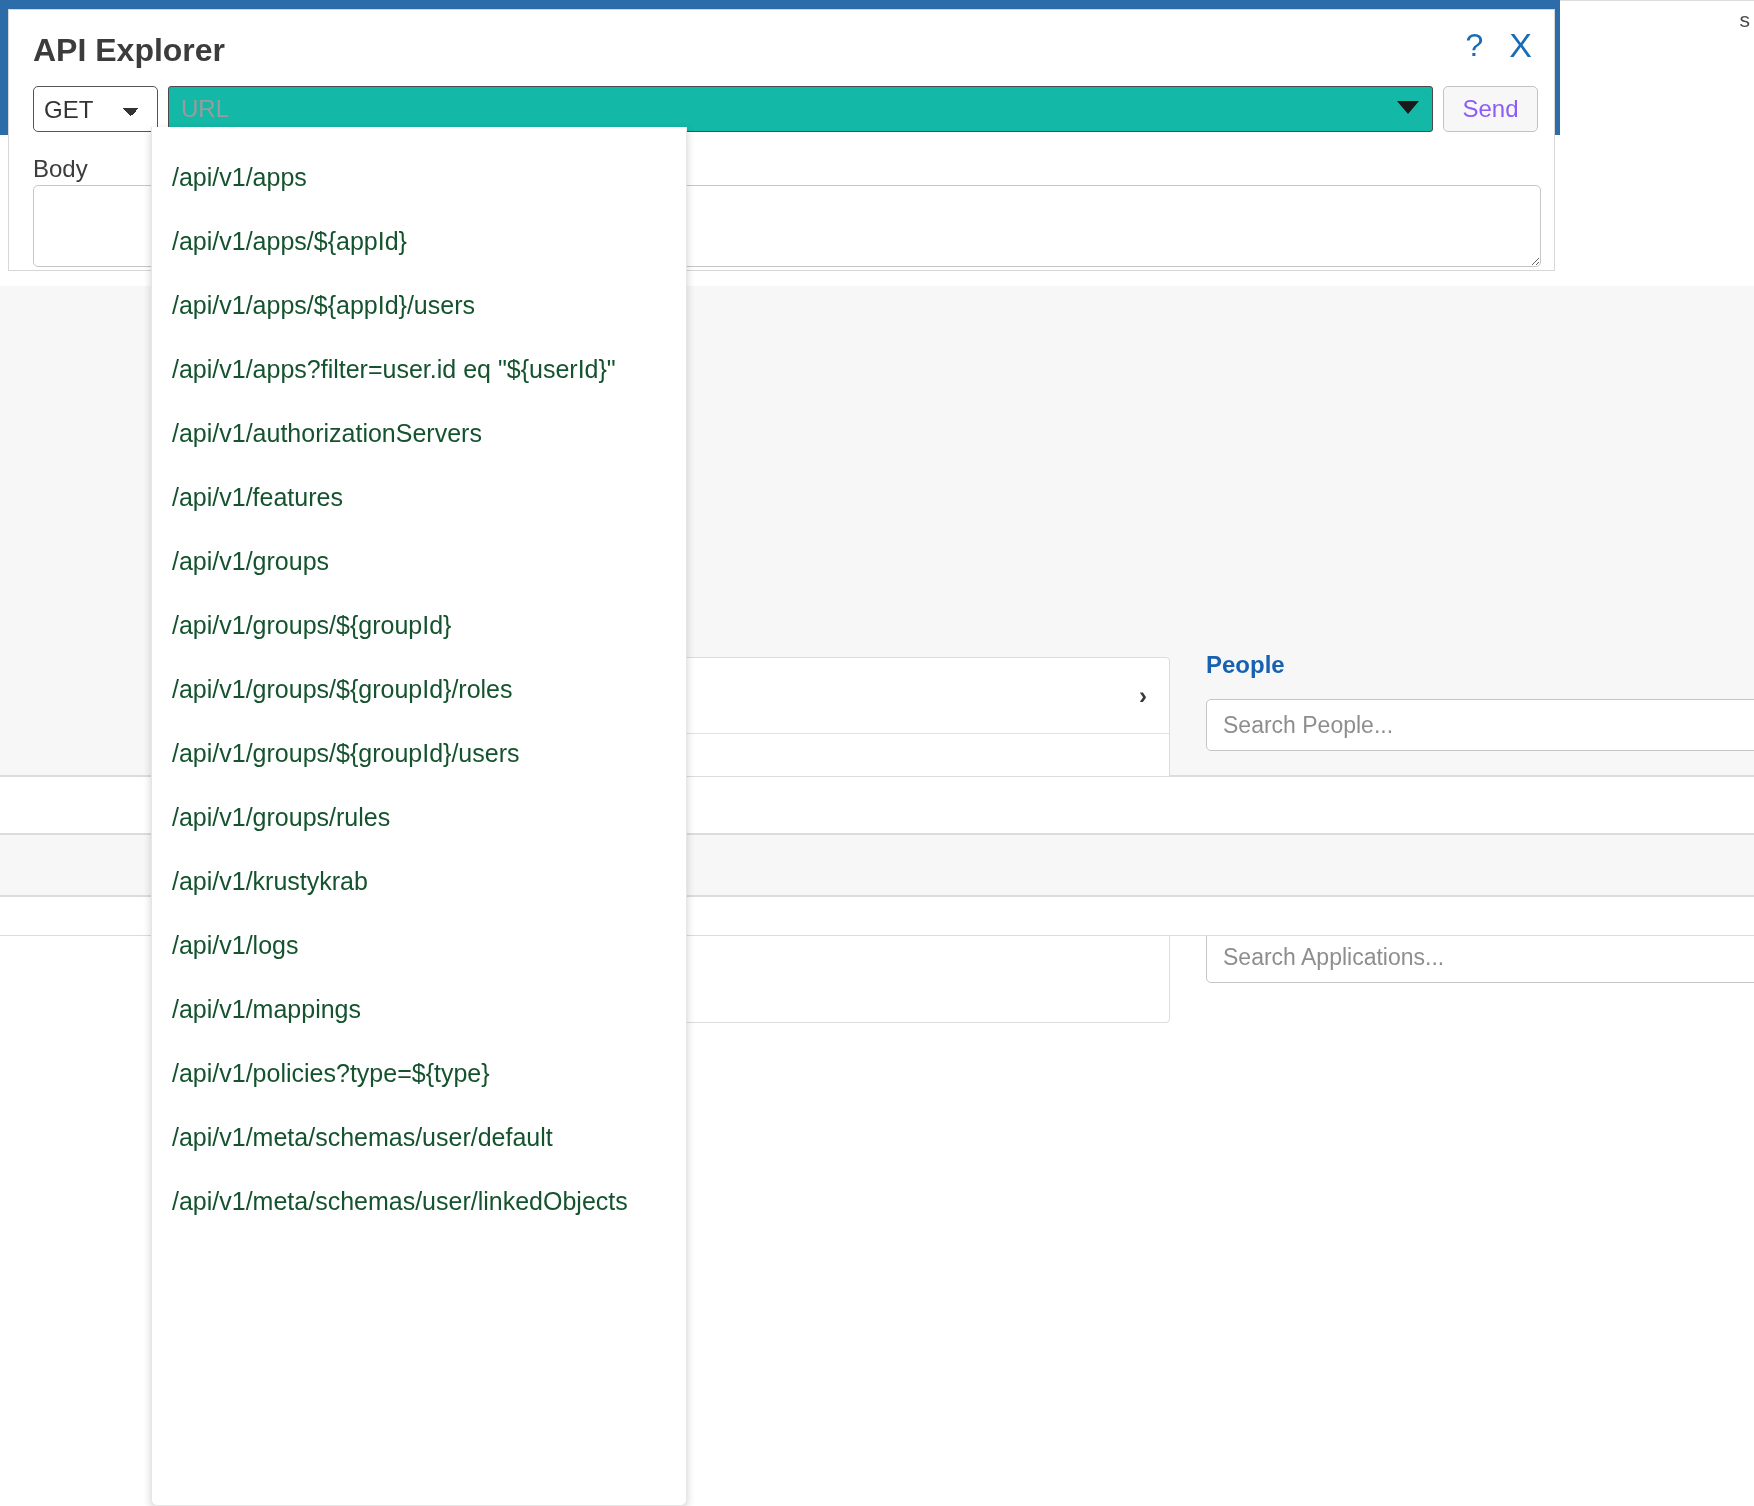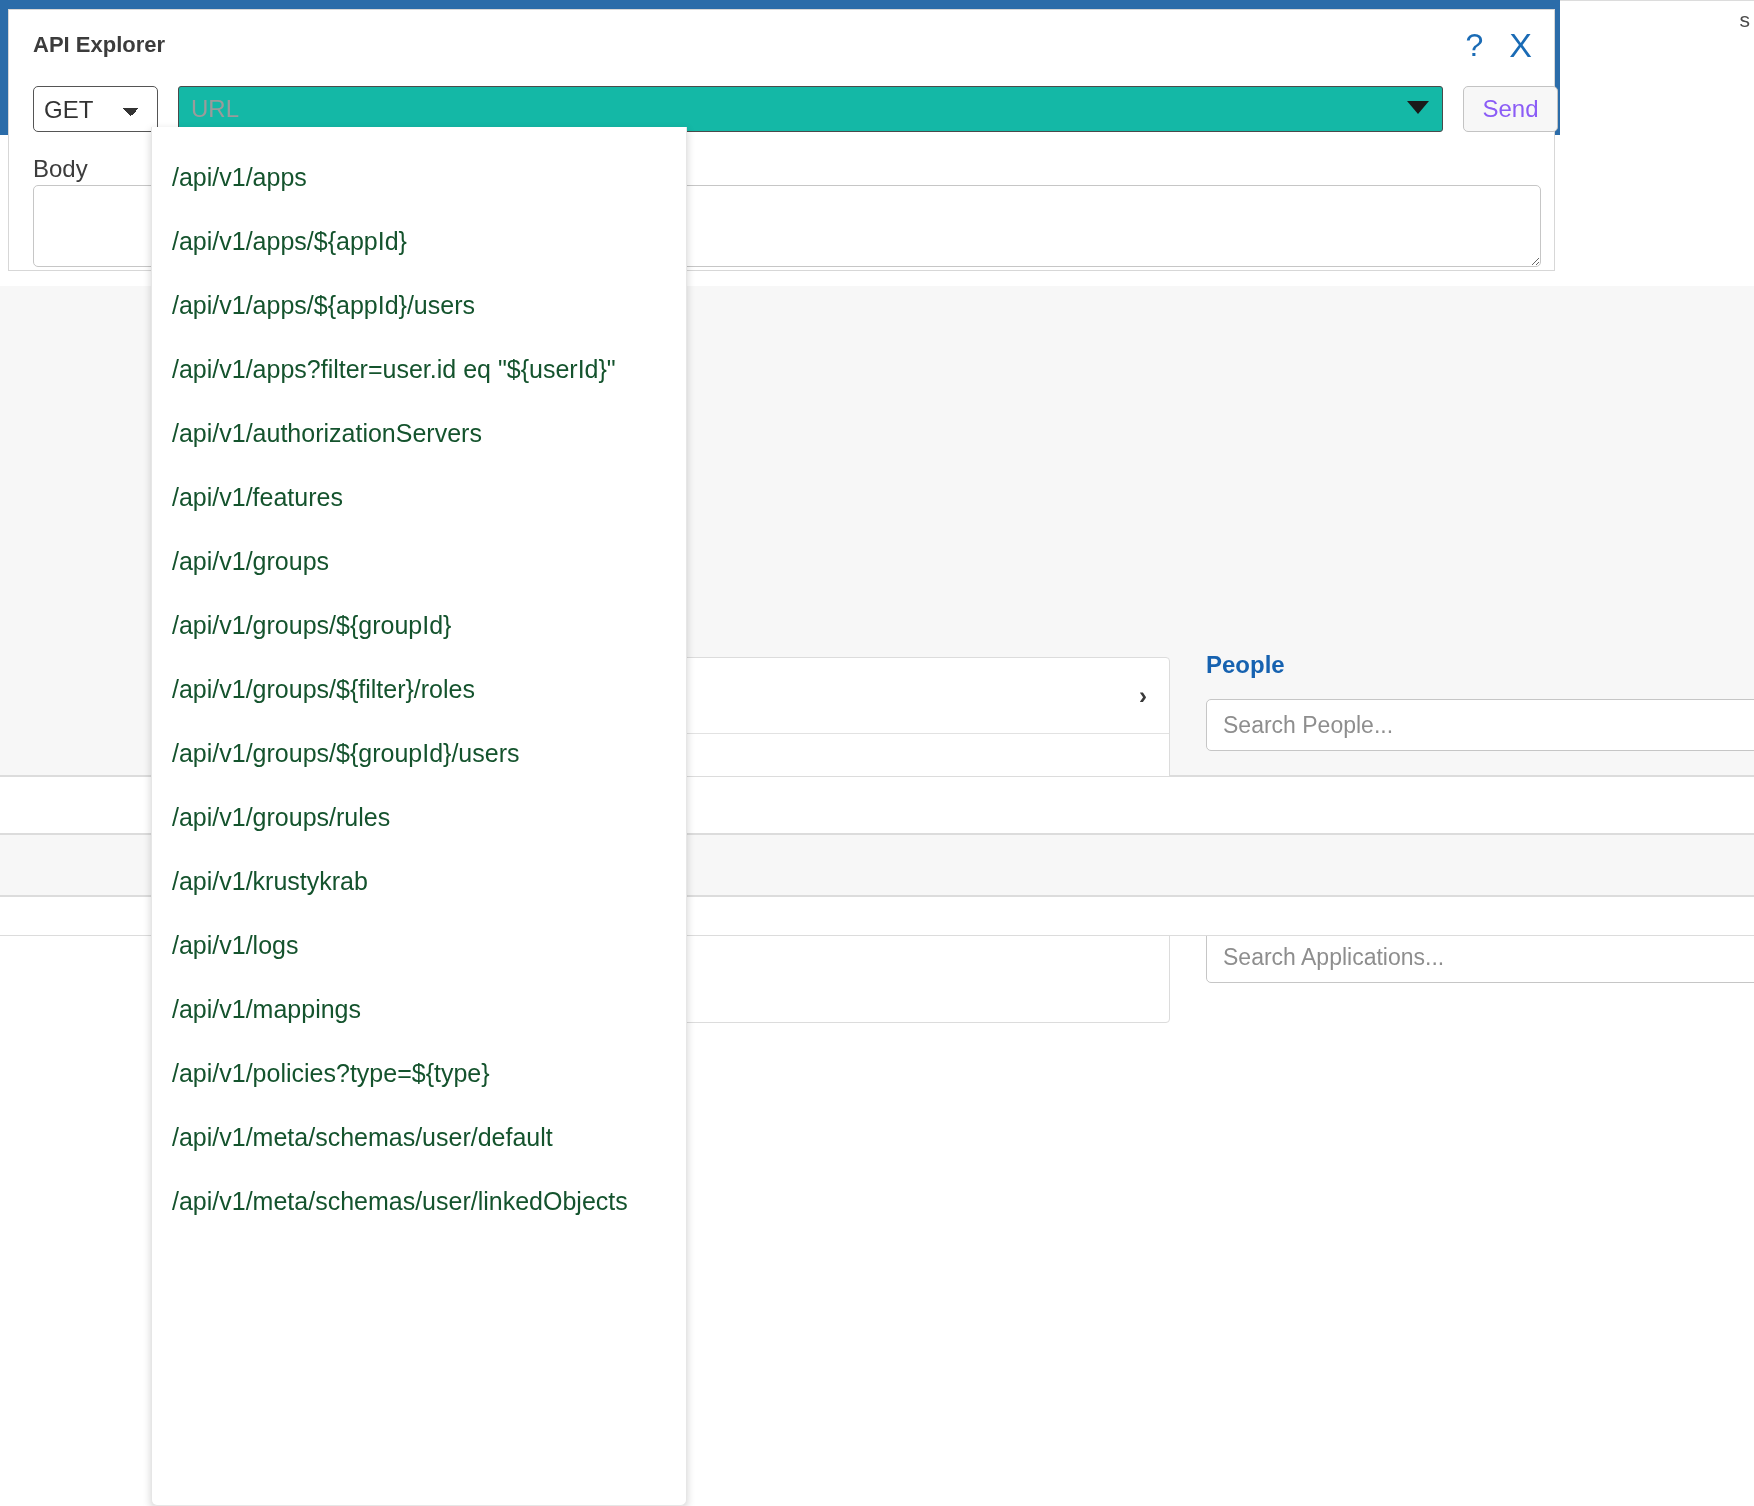--- a/index.html
+++ b/index.html
@@ -158,21 +158,21 @@
     left: 8px; top: 9px;
     width: 1547px;
     height: 262px;
     background: #ffffff;
     border: 1px solid #d7d7d7;
     z-index: 10;
   }
   #modal-title {
     position: absolute;
     left: 24px; top: 22px;
-    font-size: 22px;
+    font-size: 32px;
     font-weight: bold;
     color: #3c3c3c;
   }
   #modal-actions {
     position: absolute;
     right: 22px; top: 18px;
     display: flex;
     align-items: center;
     gap: 26px;
   }
@@ -183,21 +183,21 @@
     cursor: pointer;
     font-weight: 500;
   }
   #close-icon { font-size: 34px; }
 
   #request-row {
     position: absolute;
     left: 24px; top: 76px;
     display: flex;
     align-items: flex-start;
-    gap: 20px;
+    gap: 10px;
   }
   #method-select {
     width: 125px;
     height: 46px;
     border: 1px solid #555;
     border-radius: 5px;
     background: #fff;
     font-size: 24px;
     color: #333;
     padding: 0 10px;
@@ -386,21 +386,21 @@
 
 <div id="url-dropdown">
     <div class="dd-item">/api/v1/apps</div>
     <div class="dd-item">/api/v1/apps/${appId}</div>
     <div class="dd-item">/api/v1/apps/${appId}/users</div>
     <div class="dd-item">/api/v1/apps?filter=user.id eq "${userId}"</div>
     <div class="dd-item">/api/v1/authorizationServers</div>
     <div class="dd-item">/api/v1/features</div>
     <div class="dd-item">/api/v1/groups</div>
     <div class="dd-item">/api/v1/groups/${groupId}</div>
-    <div class="dd-item">/api/v1/groups/${filter}/roles</div>
+    <div class="dd-item">/api/v1/groups/${groupId}/roles</div>
     <div class="dd-item">/api/v1/groups/${groupId}/users</div>
     <div class="dd-item">/api/v1/groups/rules</div>
     <div class="dd-item">/api/v1/krustykrab</div>
     <div class="dd-item">/api/v1/logs</div>
     <div class="dd-item">/api/v1/mappings</div>
     <div class="dd-item">/api/v1/policies?type=${type}</div>
     <div class="dd-item">/api/v1/meta/schemas/user/default</div>
     <div class="dd-item">/api/v1/meta/schemas/user/linkedObjects</div>
   </div>
 

